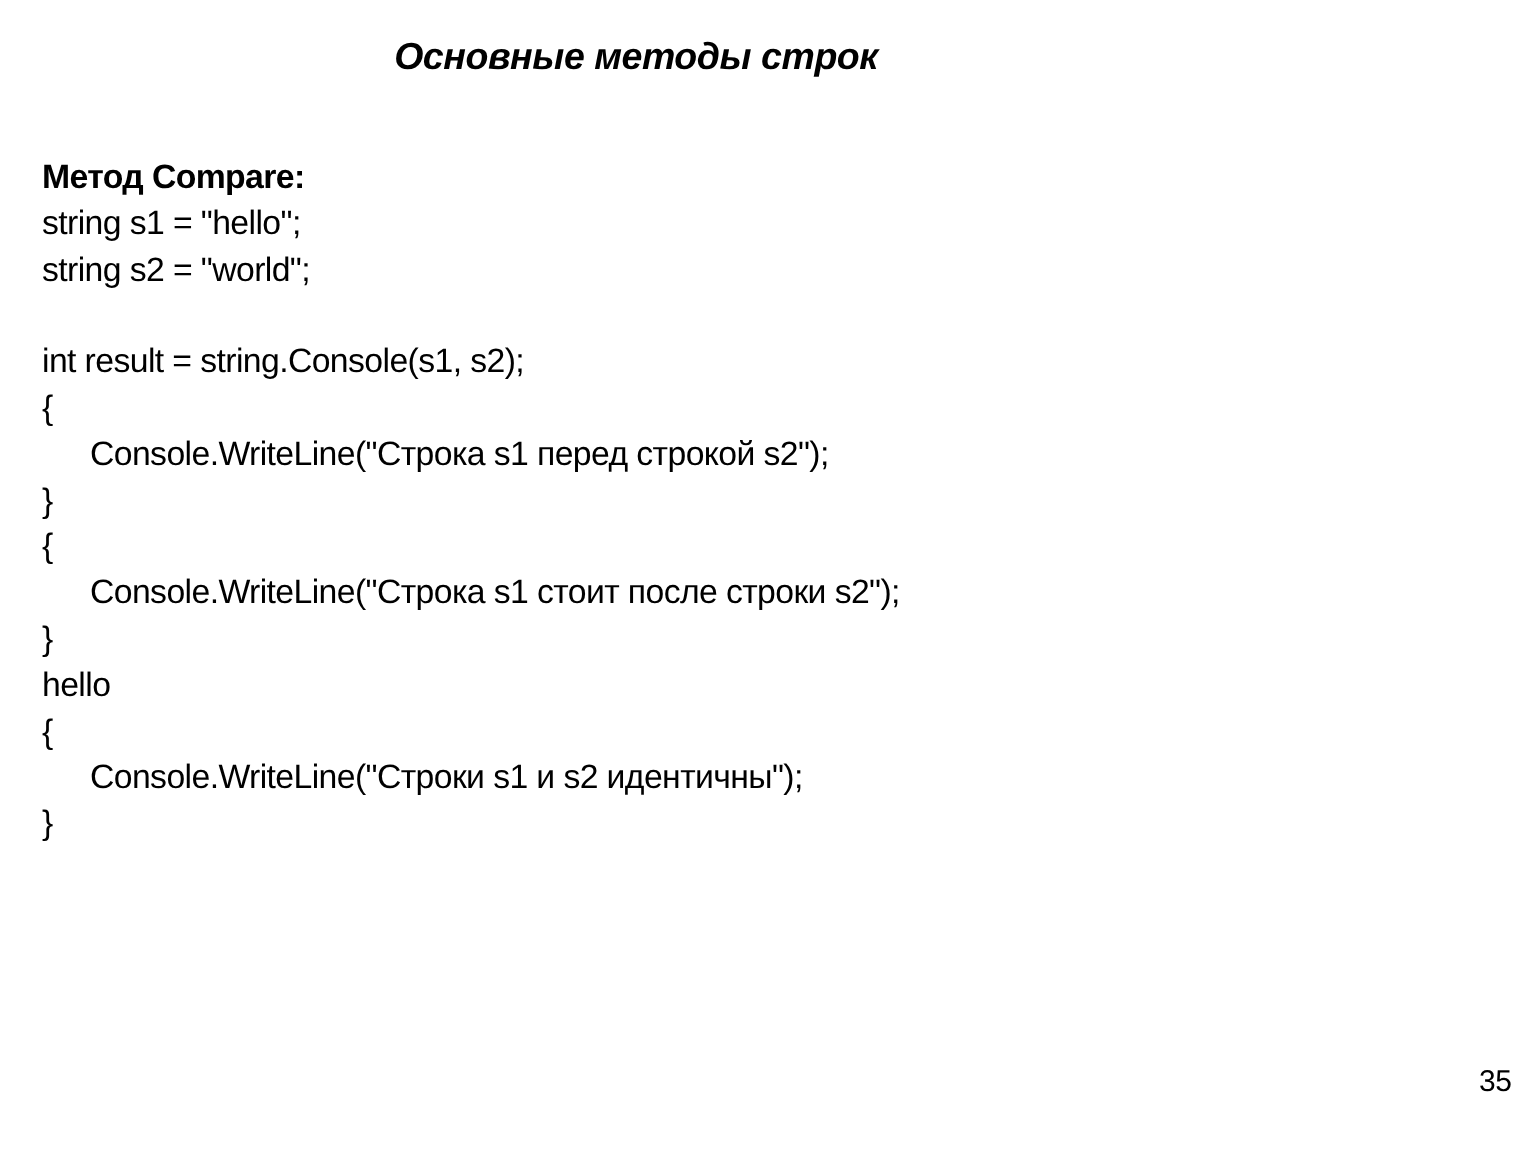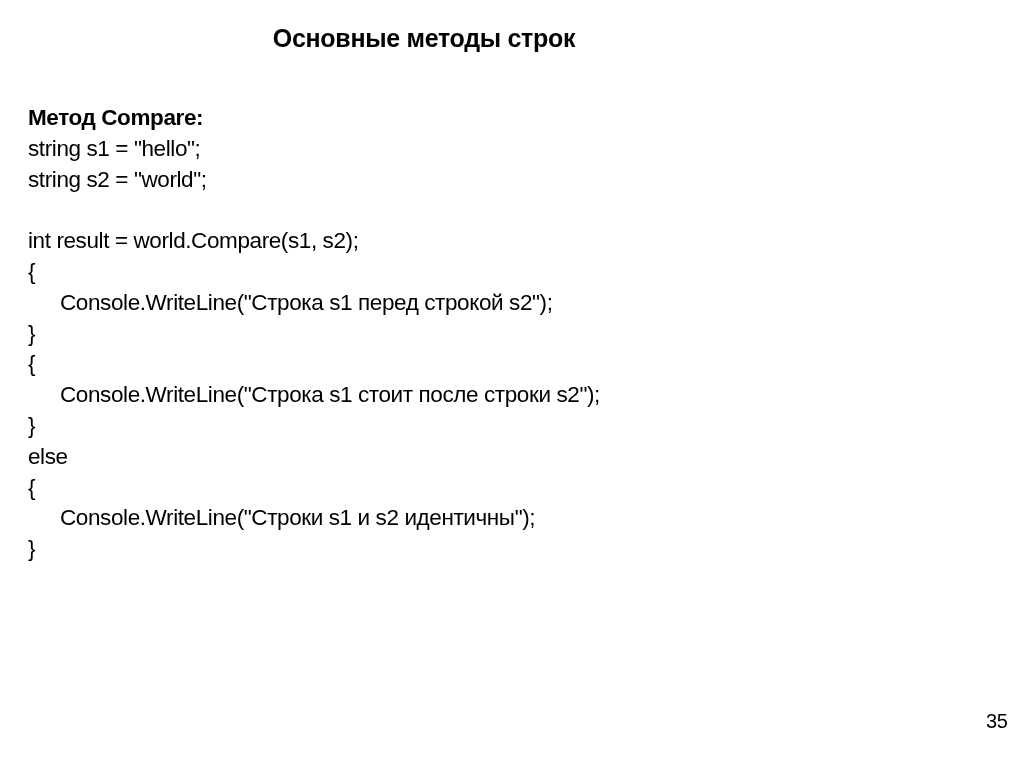--- a/index.html
+++ b/index.html
@@ -17,20 +17,21 @@
     }
     .slide-title {
       position: absolute;
       top: 24px;
       left: 0;
       width: 848px;
       text-align: center;
       font-size: 25px;
       font-weight: bold;
       letter-spacing: -0.3px;
+      font-style: italic;
     }
     .content {
       position: absolute;
       top: 75px;
       left: 28px;
       width: 980px;
       font-size: 22.5px;
       line-height: 30.8px;
       letter-spacing: -0.4px;
       margin-top: 28px;
@@ -68,28 +69,28 @@
   <div class="content">
     <div class="subheading">Метод Compare:</div>
 
     <div class="paragraph">
     </div>
 
     <div>
       <div class="code-line">string s1 = "hello";</div>
       <div class="code-line">string s2 = "world";</div>
       <div class="code-line"></div>
-      <div class="code-line">int result = world.Compare(s1, s2);</div>
+      <div class="code-line">int result = string.Console(s1, s2);</div>
       <div class="code-line">{</div>
       <div class="code-line indent">Console.WriteLine("Строка s1 перед строкой s2");</div>
       <div class="code-line">}</div>
       <div class="code-line">{</div>
       <div class="code-line indent">Console.WriteLine("Строка s1 стоит после строки s2");</div>
       <div class="code-line">}</div>
-      <div class="code-line">else</div>
+      <div class="code-line">hello</div>
       <div class="code-line">{</div>
       <div class="code-line indent">Console.WriteLine("Строки s1 и s2 идентичны");</div>
       <div class="code-line">}</div>
     </div>
   </div>
 
   <div class="page-number">35</div>
 </div>
 
 </body></html>

